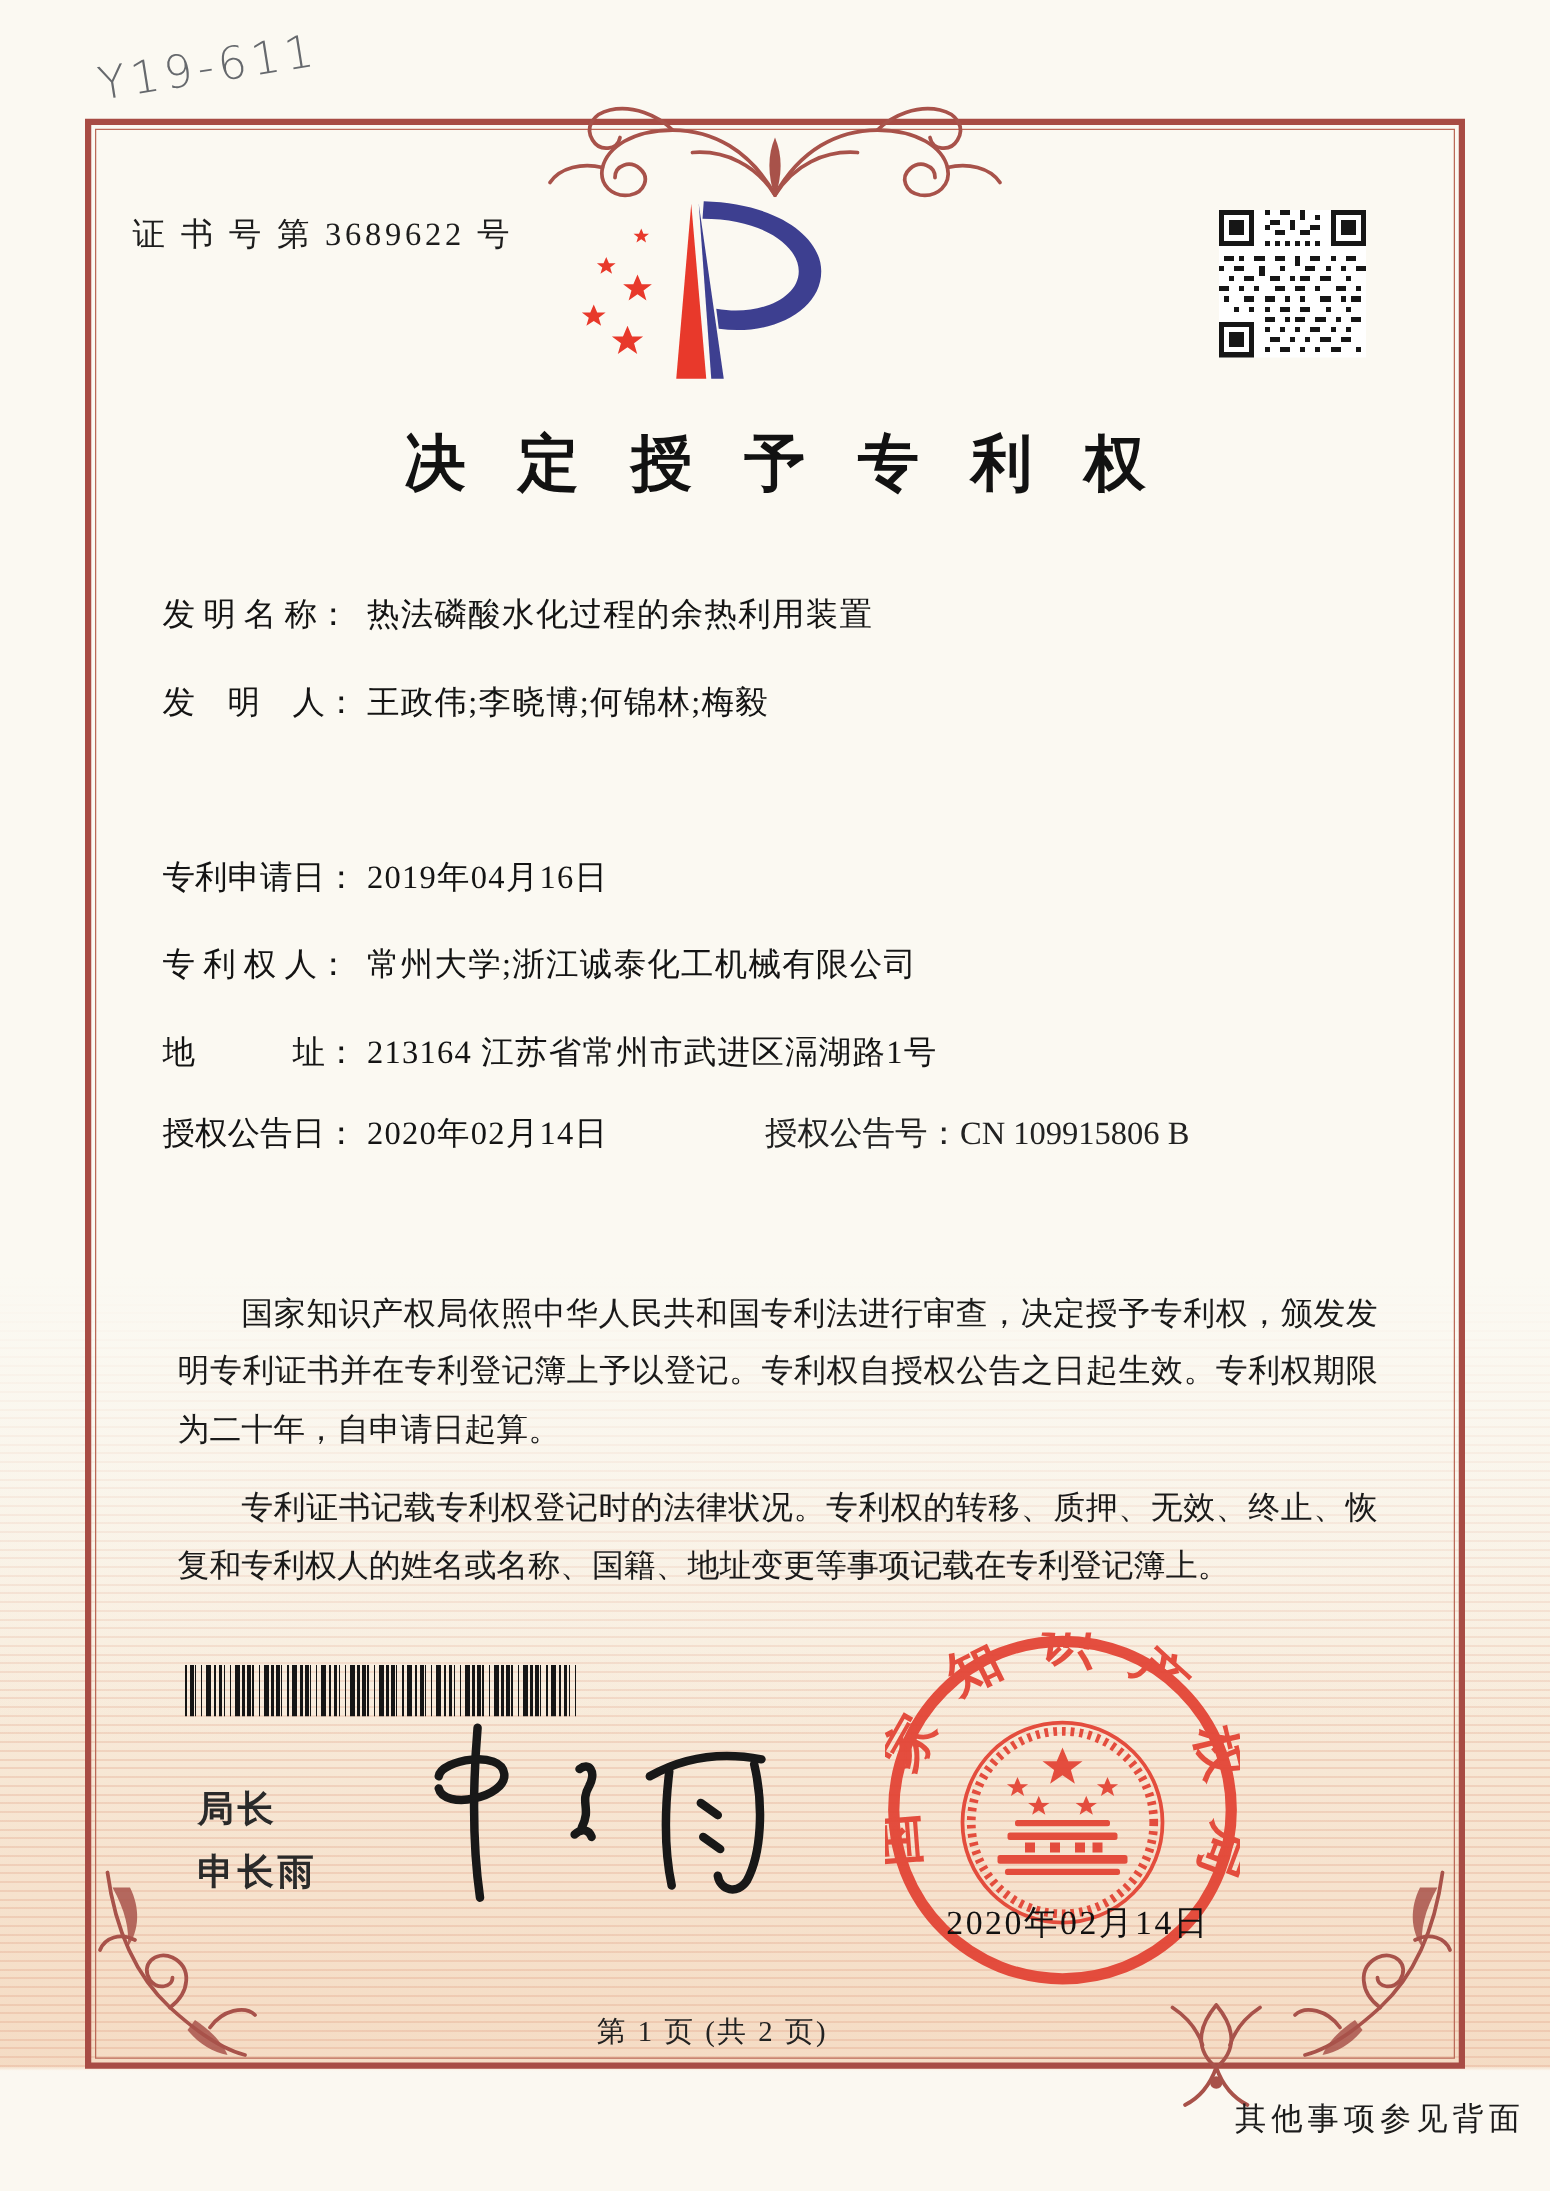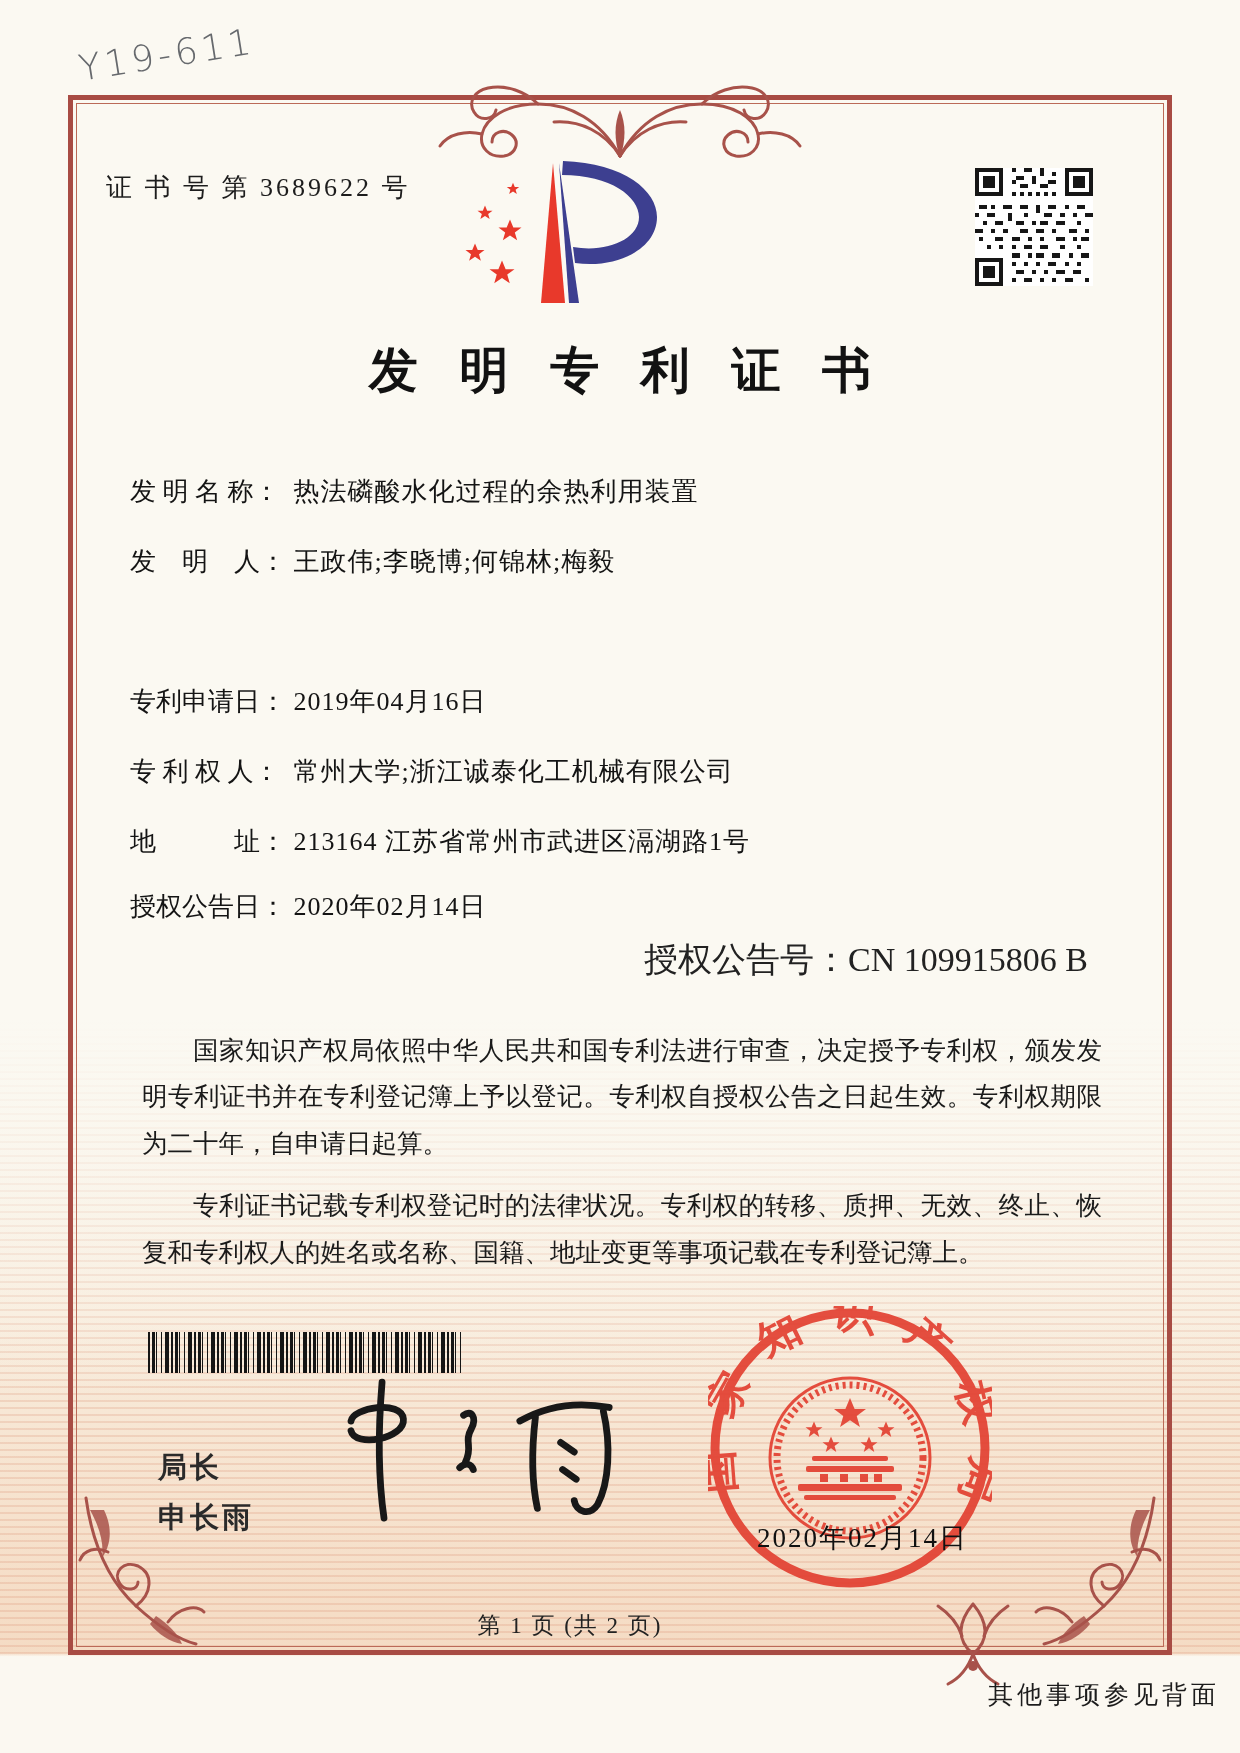--- a/index.html
+++ b/index.html
@@ -42,37 +42,37 @@
   .title{
     position:absolute;left:0;right:0;top:338px;margin:0;
     text-align:center;font-size:49px;font-weight:700;color:#121212;
     letter-spacing:.85em;padding-left:.85em;
   }
   .row{position:absolute;left:130px;font-size:26px;color:#141414;white-space:nowrap;}
   .row .lbl{display:inline-block;min-width:157px;}
   .row .val{letter-spacing:1px;}
   .r1{top:474px}.r2{top:544px}.r3{top:614px}.r4{top:684px}
   .r5{top:754px}.r6{top:824px}.r7{top:889px}
-  .grant-right{position:absolute;left:644px;top:889px;font-size:34px;white-space:nowrap;margin-top:48px;}
+  .grant-right{position:absolute;left:612px;top:889px;font-size:26px;white-space:nowrap;}
   .body-text{
     position:absolute;left:126px;top:1012px;width:992px;
     font-size:25.5px;line-height:1.82;text-align:justify;color:#1a1a1a;
   }
   .body-text p{margin:16px;text-indent:2em;}
   .barcode{
     position:absolute;left:148px;top:1332px;width:316px;height:41px;
     background:repeating-linear-gradient(90deg,
       #151515 0 2px, transparent 2px 4px,
       #151515 4px 7px, transparent 7px 8px,
       #151515 8px 9px, transparent 9px 13px,
       #151515 13px 14px, transparent 14px 17px,
       #151515 17px 21px, transparent 21px 23px);
   }
   .signer{position:absolute;left:158px;font-family:"Liberation Sans","DejaVu Sans",sans-serif;
-    font-weight:700;font-size:29px;color:#2a2a2a;letter-spacing:3px;margin-top:20px;}
+    font-weight:700;font-size:29px;color:#2a2a2a;letter-spacing:3px;}
   .signer.t1{top:1428px}.signer.t2{top:1478px}
   .signature{position:absolute;left:318px;top:1368px;width:330px;height:175px;}
   .seal{position:absolute;left:708px;top:1306px;width:284px;height:284px;opacity:.9;}
   .seal-date{position:absolute;left:757px;top:1520px;font-size:27px;color:#111;letter-spacing:2px;white-space:nowrap;}
   .page-info{position:absolute;left:380px;top:1610px;width:380px;text-align:center;font-size:23px;color:#222;letter-spacing:2px;}
   .footer-note{position:absolute;left:0;right:20px;top:1678px;text-align:right;font-size:25px;color:#1c1c1c;letter-spacing:4px;}
 </style>
 </head>
 <body>
 
@@ -148,21 +148,21 @@
       <path d="M0,0h7v7h-7z M1,1v5h5v-5z" fill-rule="evenodd"></path>
         <rect x="2" y="2" width="3" height="3"></rect>
       <path d="M22,0h7v7h-7z M23,1v5h5v-5z" fill-rule="evenodd"></path>
         <rect x="24" y="2" width="3" height="3"></rect>
       <path d="M0,22h7v7h-7z M1,23v5h5v-5z" fill-rule="evenodd"></path>
         <rect x="2" y="24" width="3" height="3"></rect>
       <path d="M9 0h1v1h-1z M12 0h2v1h-2z M16 0h1v2h-1z M19 1h1v1h-1z M10 2h2v1h-2z M14 2h1v2h-1z M18 3h2v1h-2z M9 3h1v1h-1z M11 4h2v1h-2z M16 4h2v1h-2z M9 6h1v1h-1z M11 6h1v1h-1z M13 6h1v1h-1z M15 6h1v1h-1z M17 6h1v1h-1z M19 6h1v1h-1z M1 9h2v1h-2z M4 9h1v1h-1z M7 9h2v1h-2z M11 9h2v1h-2z M15 9h1v2h-1z M18 9h2v1h-2z M22 9h1v1h-1z M25 9h2v1h-2z M0 11h1v1h-1z M3 11h2v1h-2z M8 11h1v2h-1z M12 11h1v1h-1z M17 11h2v1h-2z M21 11h1v1h-1z M24 11h1v1h-1z M27 11h2v1h-2z M2 13h1v1h-1z M5 13h2v1h-2z M10 13h2v1h-2z M14 13h1v1h-1z M16 13h2v1h-2z M20 13h2v1h-2z M25 13h1v1h-1z M0 15h2v1h-2z M4 15h1v1h-1z M7 15h1v1h-1z M11 15h2v1h-2z M15 15h2v1h-2z M19 15h1v1h-1z M23 15h2v1h-2z M27 15h1v1h-1z M1 17h1v1h-1z M5 17h2v1h-2z M9 17h2v1h-2z M13 17h1v1h-1z M16 17h1v1h-1z M20 17h2v1h-2z M24 17h1v1h-1z M26 17h2v1h-2z M3 19h1v1h-1z M6 19h1v1h-1z M9 19h1v1h-1z M12 19h2v1h-2z M16 19h2v1h-2z M21 19h1v1h-1z M25 19h1v1h-1z M9 21h2v1h-2z M13 21h1v1h-1z M15 21h2v1h-2z M19 21h2v1h-2z M23 21h1v1h-1z M26 21h2v1h-2z M9 23h1v1h-1z M12 23h1v1h-1z M15 23h1v1h-1z M18 23h2v1h-2z M22 23h1v1h-1z M25 23h1v1h-1z M10 25h2v1h-2z M14 25h1v1h-1z M17 25h1v1h-1z M20 25h2v1h-2z M24 25h2v1h-2z M9 27h1v1h-1z M12 27h2v1h-2z M16 27h1v1h-1z M19 27h1v1h-1z M22 27h2v1h-2z M27 27h1v1h-1z"></path>
     </g>
   </svg>
 
-  <h1 class="title">发明专利证书</h1>
+  <h1 class="title">决定授予专利权</h1>
 
   <div class="row r1">
     <span class="lbl">发 明 名 称：</span>
     <span class="val">热法磷酸水化过程的余热利用装置</span>
   </div>
   <div class="row r2">
     <span class="lbl">发　明　人：</span>
     <span class="val">王政伟;李晓博;何锦林;梅毅</span>
   </div>
   <div class="row r4">

